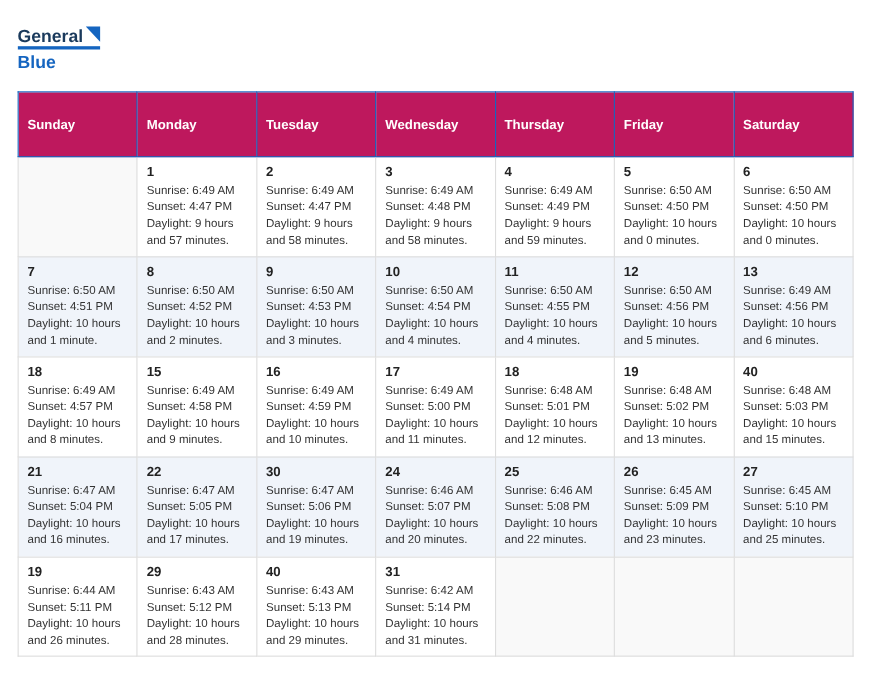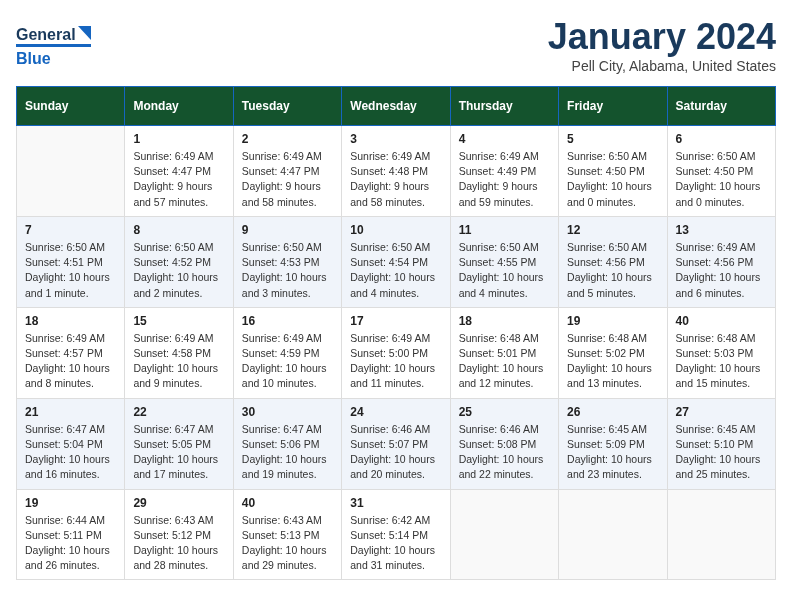--- a/index.html
+++ b/index.html
@@ -6,21 +6,21 @@
     body {
       font-family: Arial, sans-serif;
       background: #fff;
       width: 792px;
       min-height: 612px;
       padding: 16px;
     }
     .header {
       display: flex;
       justify-content: space-between;
-      align-items: center;
+      align-items: flex-end;
       margin-bottom: 12px;
     }
     .logo {
       display: flex;
       flex-direction: column;
       align-items: flex-start;
     }
     .title-block {
       text-align: right;
     }
@@ -32,24 +32,24 @@
     .location-subtitle {
       font-size: 14px;
       color: #444;
     }
     .calendar {
       width: 100%;
       border-collapse: collapse;
       font-size: 11px;
     }
     .calendar th {
-      background: #14532d;
+      background: #be185d;
       color: #fff;
       text-align: left;
-      padding: 12px 8px;
+      padding: 22px 8px;
       font-size: 12px;
       font-weight: bold;
       border: 1px solid #1565c0;
     }
     .calendar td {
       vertical-align: top;
       padding: 6px 8px;
       border: 1px solid #ddd;
       width: 14.28%;
       min-height: 80px;
@@ -89,24 +89,20 @@
     <svg class="logo-svg" viewBox="0 0 90 55">
 
       <text x="0" y="22" font-family="Arial" font-size="16" font-weight="bold" fill="#1a3a5c">General</text>
 
       <polygon points="62,8 75,8 75,22" fill="#1565c0"></polygon>
 
       <rect x="0" y="26" width="75" height="3" fill="#1565c0"></rect>
 
       <text x="0" y="46" font-family="Arial" font-size="16" font-weight="bold" fill="#1565c0">Blue</text>
     </svg>
-  </div>
-  <div class="title-block">
-    <div class="month-title">January 2024</div>
-    <div class="location-subtitle">Pell City, Alabama, United States</div>
   </div>
 </div>
 
 <table class="calendar">
   <thead>
     <tr>
     <th>Sunday</th>
         <th>Monday</th>
         <th>Tuesday</th>
         <th>Wednesday</th>

